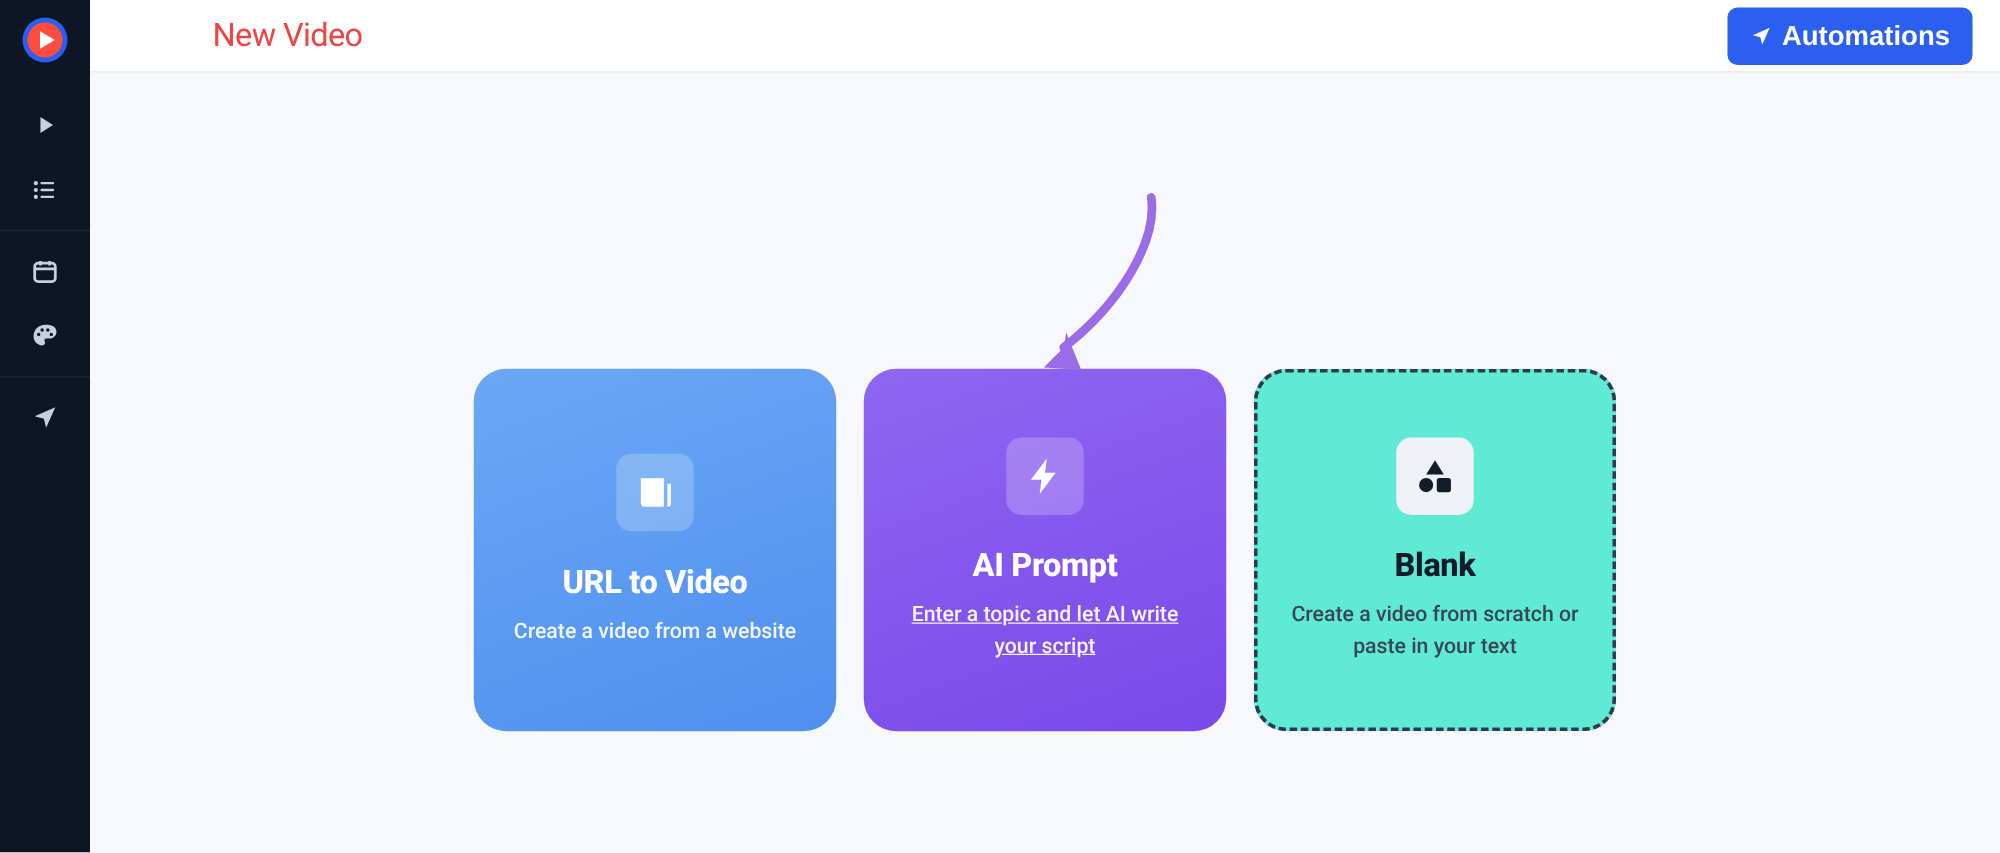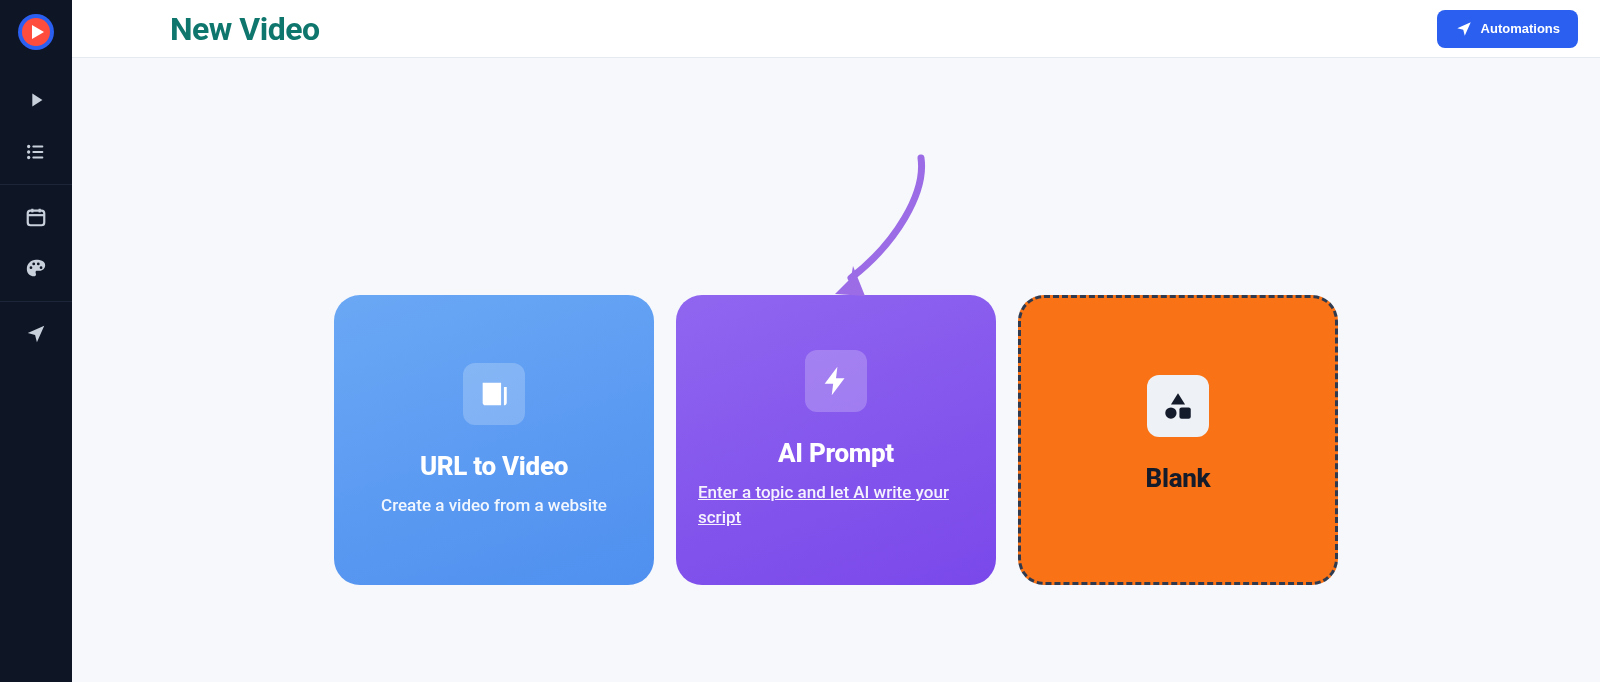--- a/index.html
+++ b/index.html
@@ -40,58 +40,59 @@
   }
   .topbar {
     height: 58px;
     background: #ffffff;
     border-bottom: 1px solid #e5e9f0;
     display: flex;
     align-items: center;
     padding: 0 22px 0 98px;
   }
   .page-title {
-    font-size: 32px;
-    font-weight: 700;
-    color: #0f766e;
+    font-size: 26px;
+    font-weight: 400;
+    color: #ef4444;
     letter-spacing: -0.5px;
   }
   .spacer { flex: 1; }
   .automations-btn {
     background: #2a5ff0;
     color: #ffffff;
     border: none;
     border-radius: 8px;
     padding: 10px 18px;
-    font-size: 13px;
+    font-size: 22px;
     font-weight: 600;
     display: inline-flex;
     align-items: center;
     gap: 8px;
     cursor: pointer;
   }
 
   .content {
     flex: 1;
     position: relative;
     display: flex;
     align-items: center;
     justify-content: center;
     gap: 22px;
     padding-top: 140px;
   }
 
   .card {
-    width: 320px;
+    width: 290px;
     height: 290px;
     border-radius: 26px;
     display: flex;
     flex-direction: column;
     align-items: center;
     justify-content: center;
+    text-align: center;
     padding: 24px 22px;
     cursor: pointer;
   }
   .card .icon-box {
     width: 62px; height: 62px;
     border-radius: 12px;
     display:flex; align-items:center; justify-content:center;
     margin-bottom: 26px;
   }
   .card h3 {
@@ -114,21 +115,21 @@
   .card-url p { color: rgba(255,255,255,0.92); }
 
   .card-ai {
     background: linear-gradient(160deg, #9066f0 0%, #7a48ea 100%);
     color: #ffffff;
   }
   .card-ai .icon-box { background: rgba(255,255,255,0.22); color:#fff; }
   .card-ai p { color: rgba(255,255,255,0.92); text-decoration: underline; }
 
   .card-blank {
-    background: #f97316;
+    background: #5eead4;
     border: 3px dashed #2f3a4f;
     color: #141b2b;
   }
   .card-blank .icon-box { background: #eef1f5; color:#141b2b; }
   .card-blank p { color: #3a4558; }
 
   
   .arrow-annotation {
     position: absolute;
     top: 90px;
@@ -247,16 +248,17 @@
 
     <div class="card card-blank">
       <div class="icon-box">
         <svg width="34" height="34" viewBox="0 0 24 24" fill="currentColor">
             <path d="M12 3l5 8H7l5-8z"></path>
             <circle cx="7" cy="17" r="4"></circle>
             <rect x="13" y="13" width="8" height="8" rx="1.5"></rect>
           </svg>
       </div>
       <h3>Blank</h3>
+      <p>Create a video from scratch or paste in your text</p>
     </div>
 
   </div>
 </div>
 
 </body></html>

